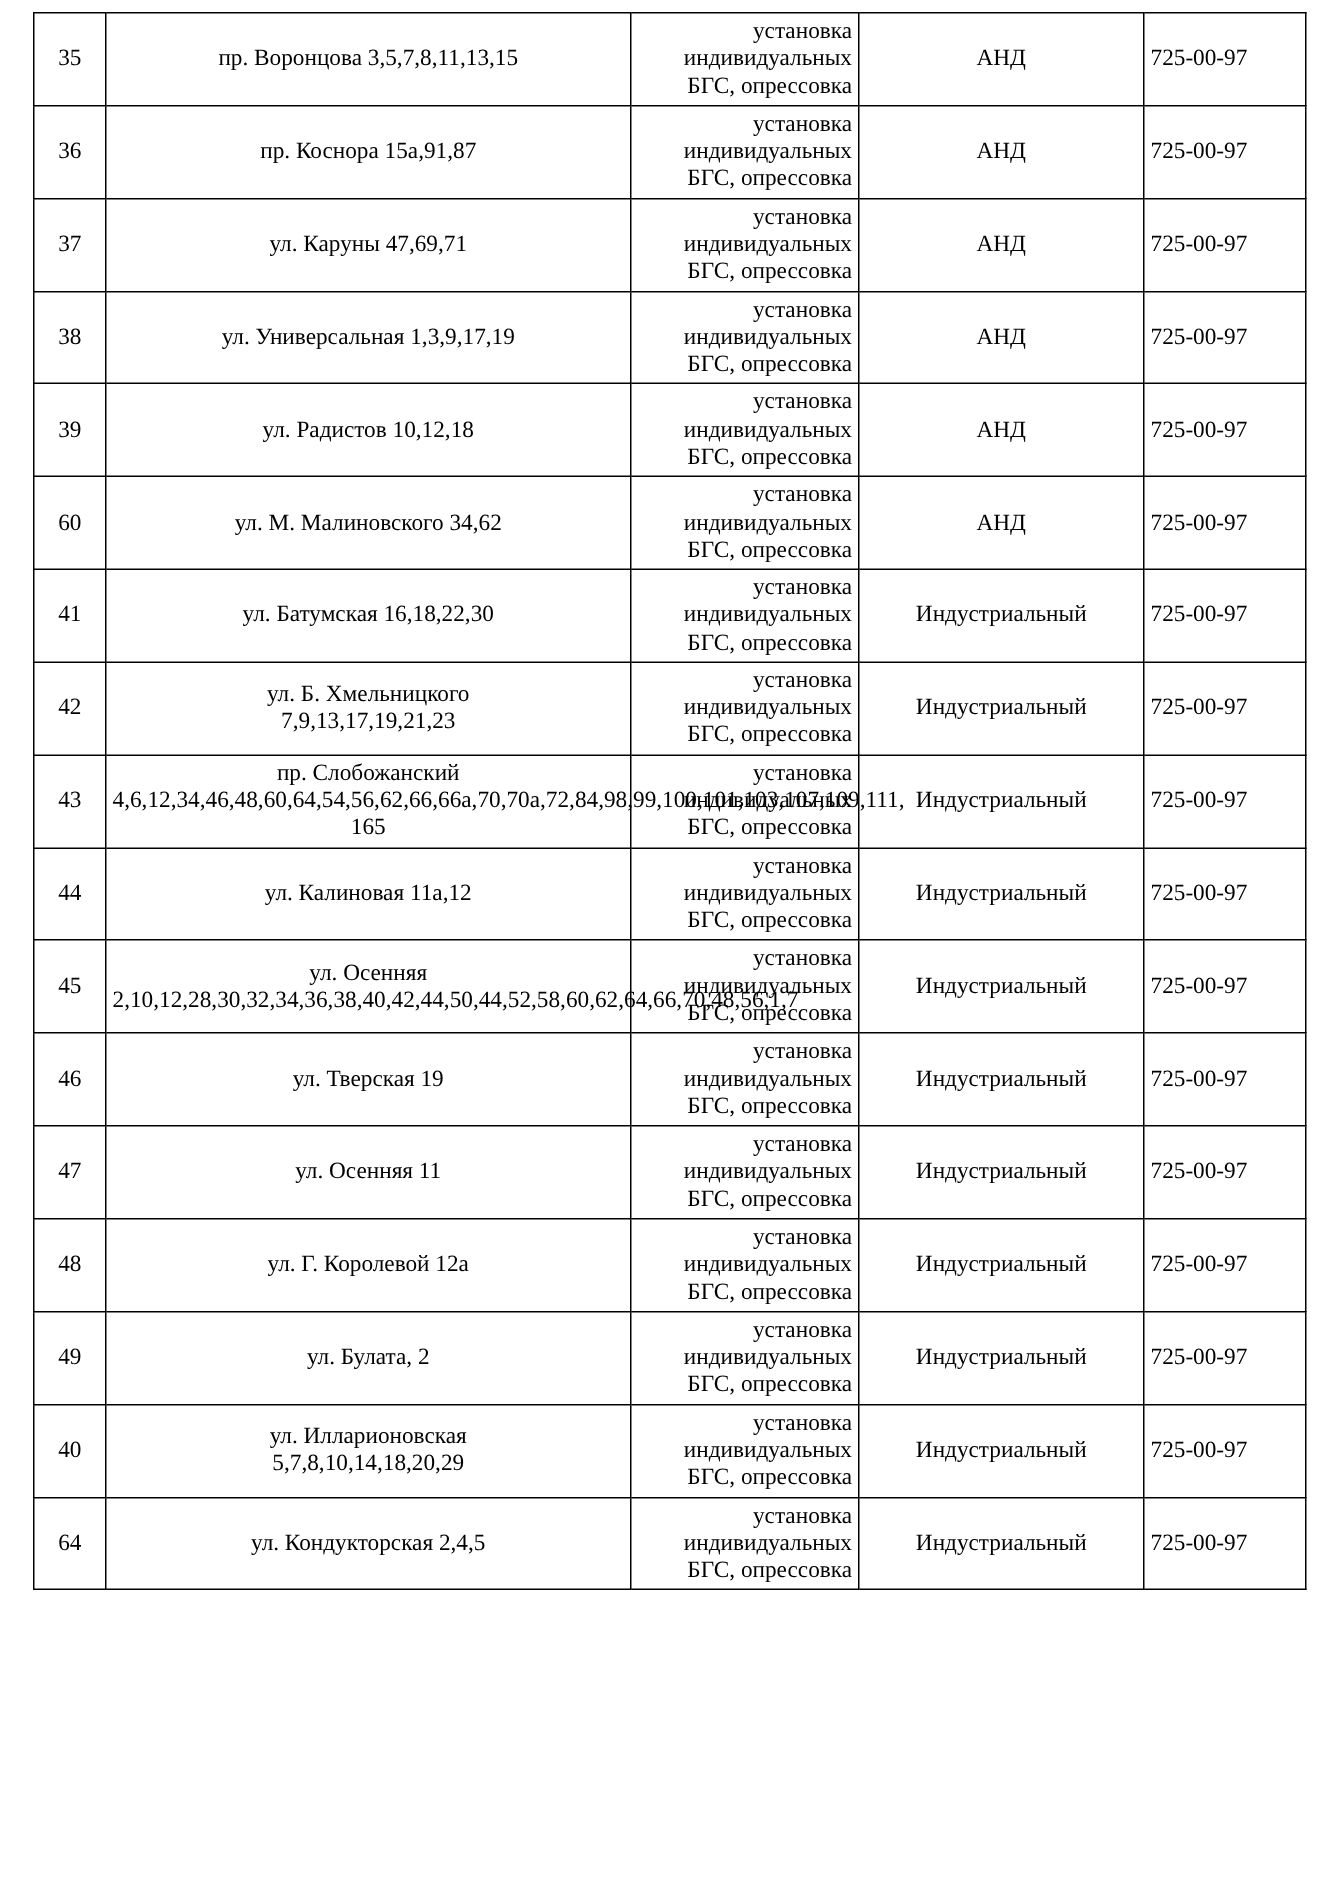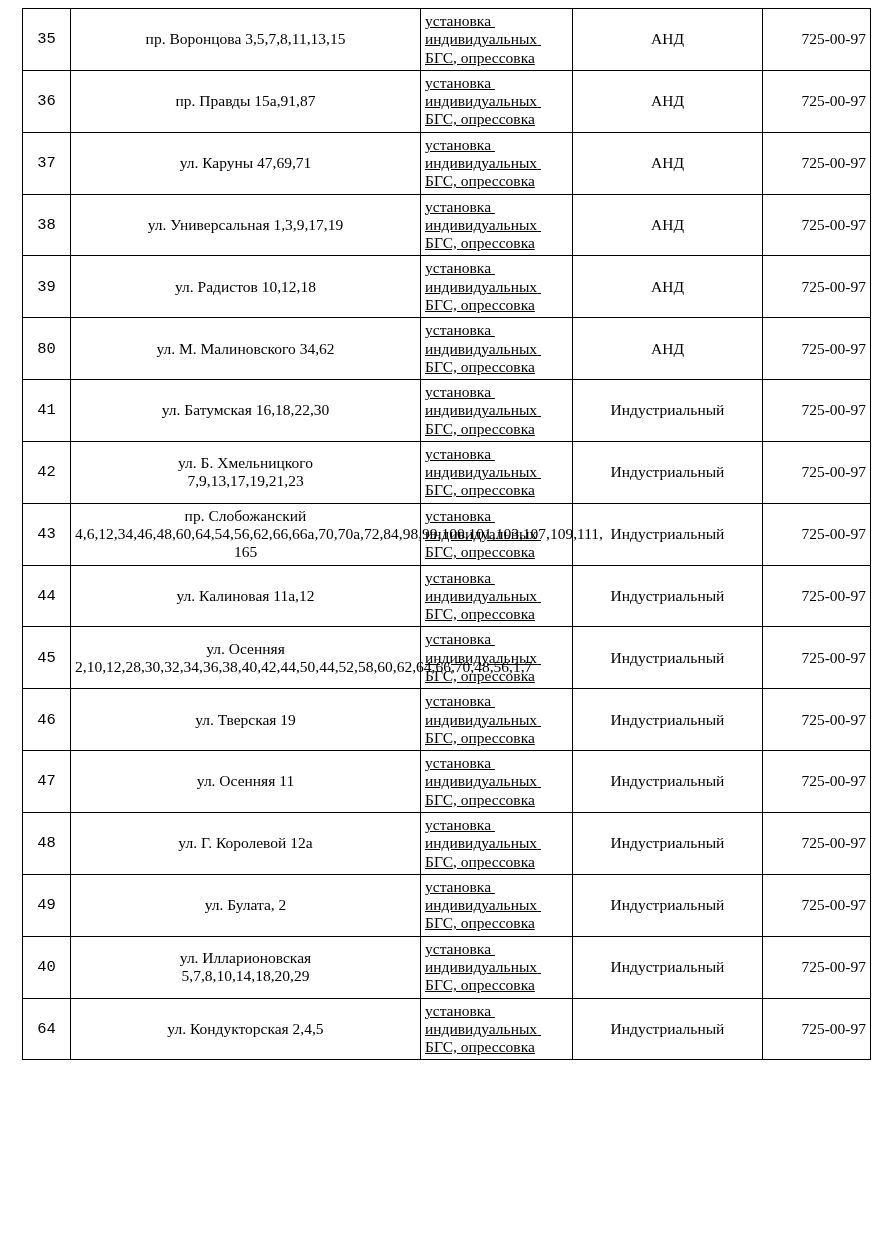--- a/index.html
+++ b/index.html
@@ -33,39 +33,37 @@
     padding: 3px 4px;
   }
   col.c-num   { width: 48px; }
   col.c-addr  { width: 350px; }
   col.c-work  { width: 152px; }
   col.c-dist  { width: 190px; }
   col.c-phone { width: 108px; }
 
   td.num {
     text-align: center;
-    font-family: Liberation Mono, monospace;
   }
   td.addr {
     text-align: center;
     padding-left: 10px;
   }
   td.work {
-    text-align: left;
+    text-align: right;
     font-size: 14.5px;
     line-height: 1.22;
-    text-decoration: underline;
   }
   td.dist {
     text-align: center;
     font-size: 14.5px;
     margin-left: 39px;
   }
   td.phone {
-    text-align: right;
+    text-align: left;
     font-size: 15.5px;
   }
   .addr-line {
     display: block;
     white-space: pre-wrap;
   }
 </style>
 </head>
 <body>
 
@@ -94,21 +92,21 @@
           </td>
           <td class="phone">
             <span class="addr-line">725-00-97</span>
           </td>
         </tr>
         <tr>
           <td class="num">
             <span class="addr-line">36</span>
           </td>
           <td class="addr">
-            <span class="addr-line">пр. Правды 15а,91,87</span>
+            <span class="addr-line">пр. Коснора 15а,91,87</span>
           </td>
           <td class="work">
             <span class="addr-line">установка индивидуальных БГС, опрессовка</span>
           </td>
           <td class="dist">
             <span class="addr-line">АНД</span>
           </td>
           <td class="phone">
             <span class="addr-line">725-00-97</span>
           </td>
@@ -159,21 +157,21 @@
           </td>
           <td class="dist">
             <span class="addr-line">АНД</span>
           </td>
           <td class="phone">
             <span class="addr-line">725-00-97</span>
           </td>
         </tr>
         <tr>
           <td class="num">
-            <span class="addr-line">80</span>
+            <span class="addr-line">60</span>
           </td>
           <td class="addr">
             <span class="addr-line">ул. М. Малиновского 34,62</span>
           </td>
           <td class="work">
             <span class="addr-line">установка индивидуальных БГС, опрессовка</span>
           </td>
           <td class="dist">
             <span class="addr-line">АНД</span>
           </td>

